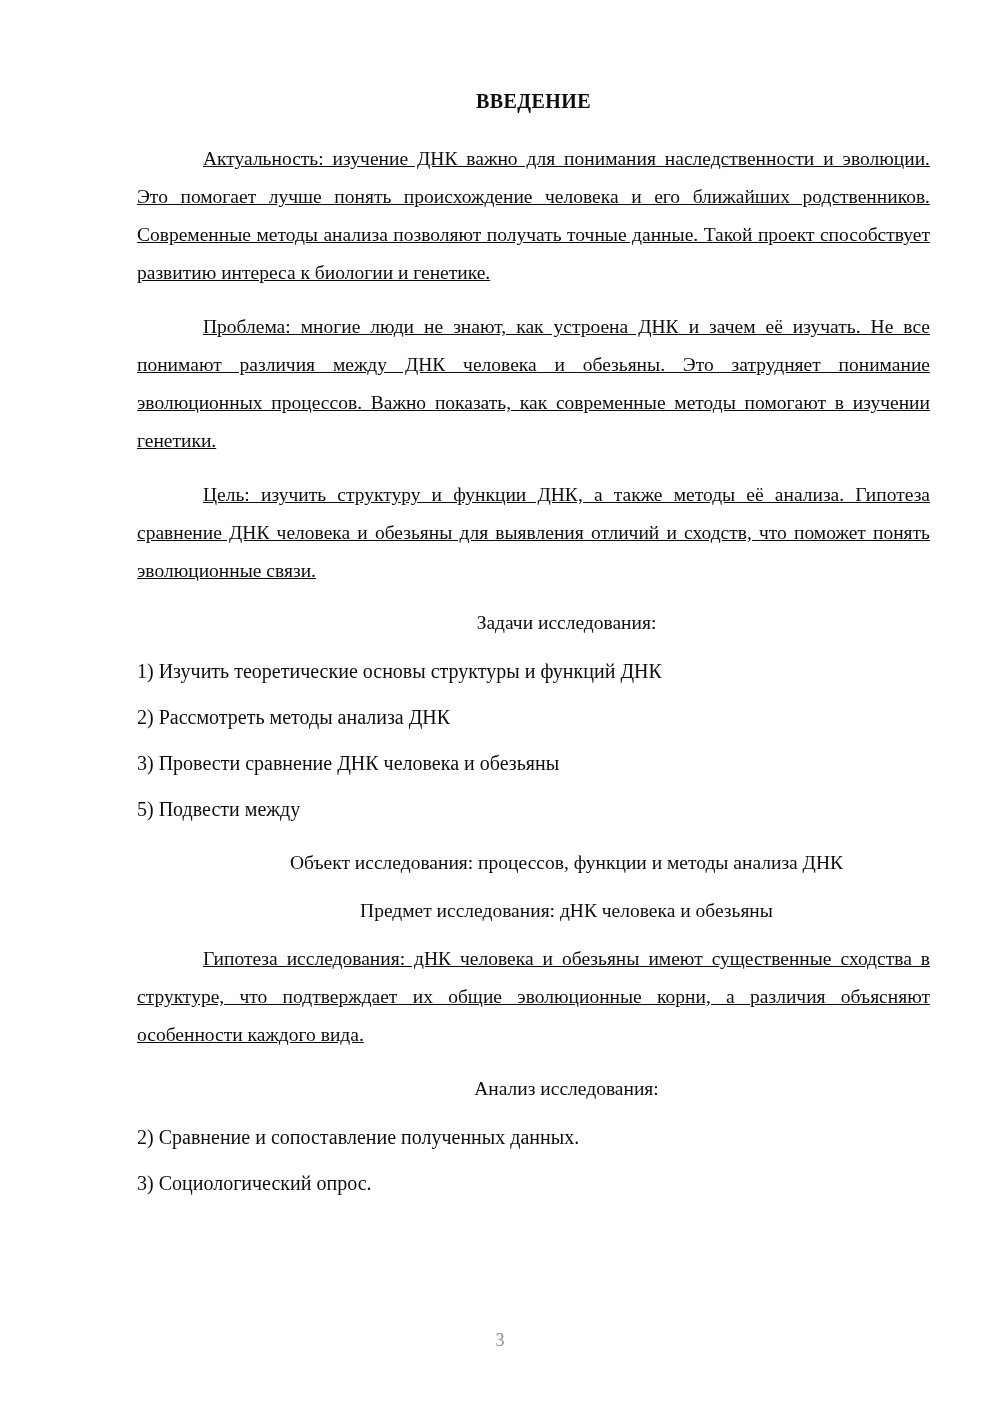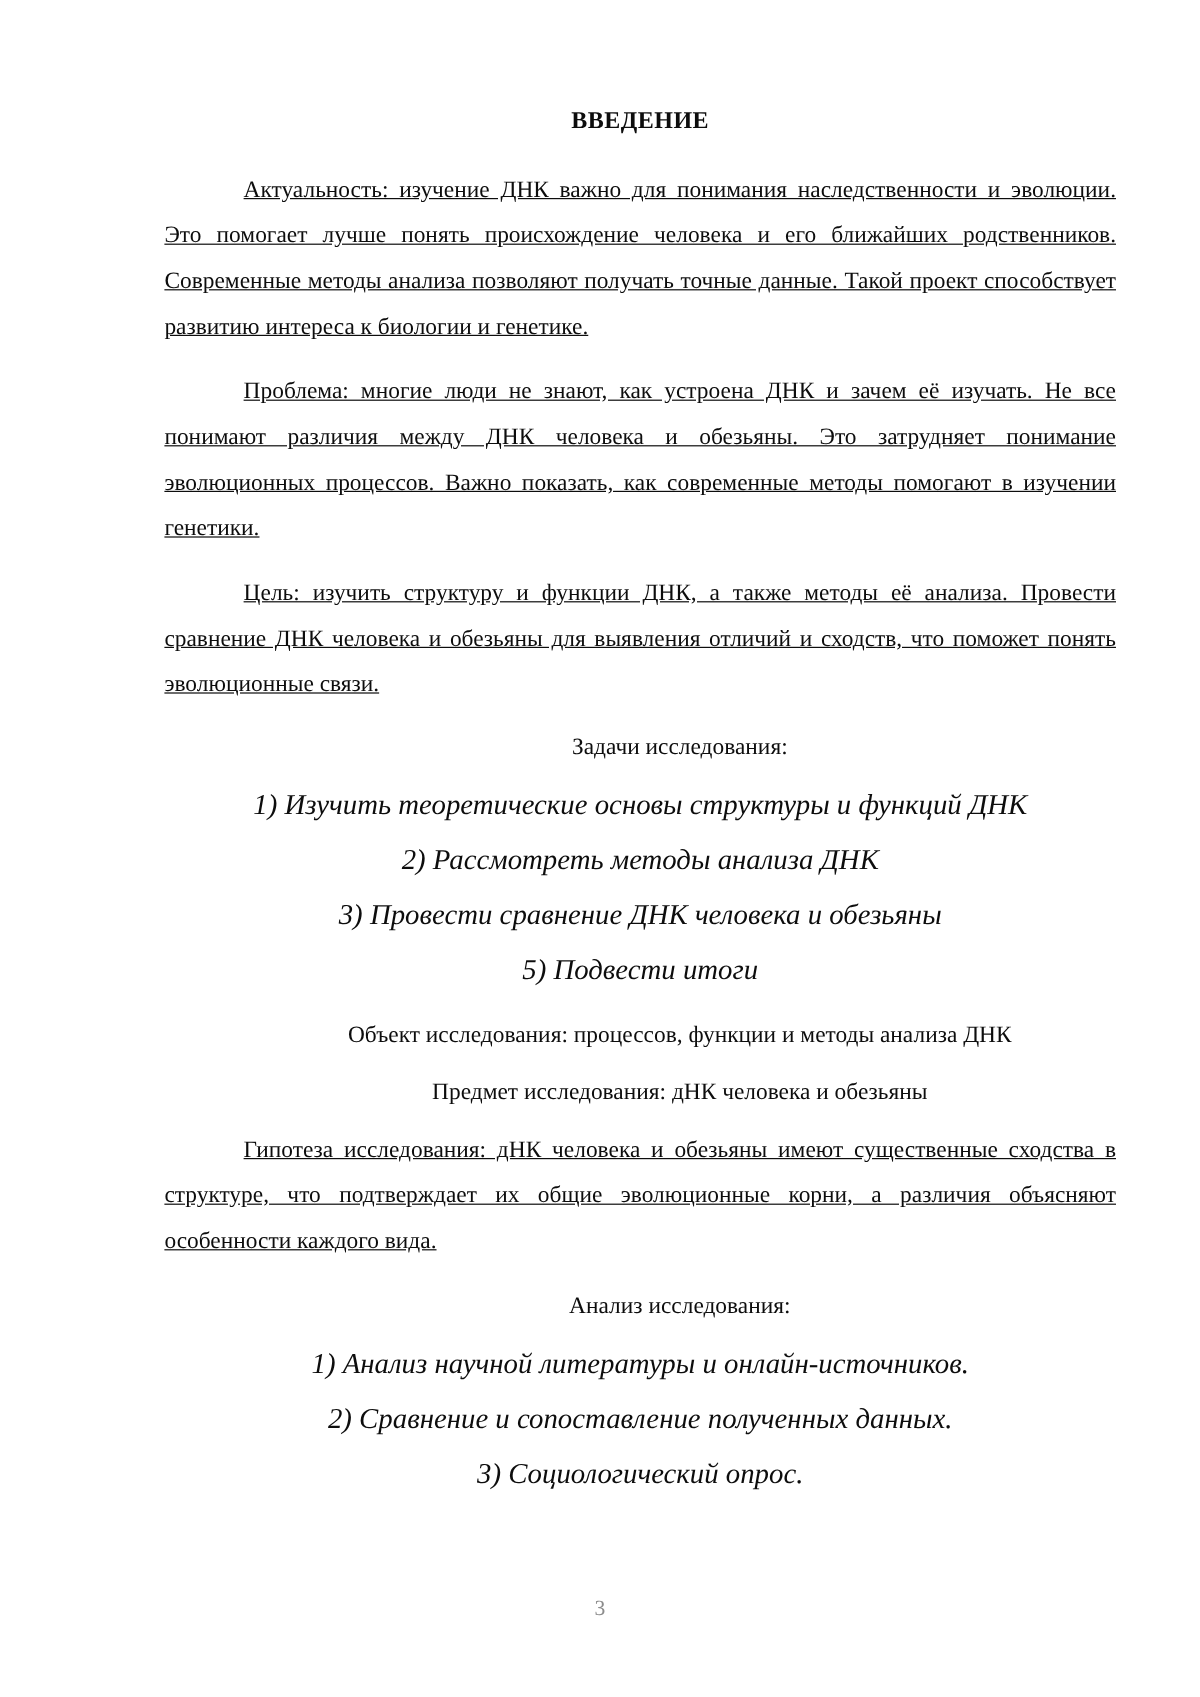--- a/index.html
+++ b/index.html
@@ -63,27 +63,26 @@
   }
 
   
   ol.numlist {
     list-style: none;
     margin: 0 0 10px 0;
     padding: 0;
   }
 
   ol.numlist li {
-    font-size: 24px;
+    font-size: 20px;
     line-height: 38px;
     margin: 0 0 8px 0;
     padding-left: 38px;
     text-indent: -38px;
-    text-align: center;
-    font-style: italic;
+    text-align: left;
   }
 
   ol.numlist li:last-child {
     margin-bottom: 0;
   }
 
   .list-marker {
     display: inline;
   }
 
@@ -106,43 +105,42 @@
 <div class="page">
 
   <div class="content">
 
     <h1 class="doc-title">ВВЕДЕНИЕ</h1>
 
     <p class="para">Актуальность: изучение ДНК важно для понимания наследственности и эволюции. Это помогает лучше понять происхождение человека и его ближайших родственников. Современные методы анализа позволяют получать точные данные. Такой проект способствует развитию интереса к биологии и генетике.</p>
 
     <p class="para">Проблема: многие люди не знают, как устроена ДНК и зачем её изучать. Не все понимают различия между ДНК человека и обезьяны. Это затрудняет понимание эволюционных процессов. Важно показать, как современные методы помогают в изучении генетики.</p>
 
-    <p class="para last-tight">Цель: изучить структуру и функции ДНК, а также методы её анализа. Провести сравнение ДНК человека и обезьяны для выявления отличий и сходств, что поможет понять эволюционные связи.</p>
+    <p class="para last-tight">Цель: изучить структуру и функции ДНК, а также методы её анализа. Гипотеза сравнение ДНК человека и обезьяны для выявления отличий и сходств, что поможет понять эволюционные связи.</p>
 
     <p class="lead">Задачи исследования:</p>
 
     <ol class="numlist">
       <li><span class="list-marker">1)</span> <span>Изучить теоретические основы структуры и функций ДНК</span></li>
       <li><span class="list-marker">2)</span> <span>Рассмотреть методы анализа ДНК</span></li>
       <li><span class="list-marker">3)</span> <span>Провести сравнение ДНК человека и обезьяны</span></li>
-      <li><span class="list-marker">5)</span> <span>Подвести итоги</span></li>
+      <li><span class="list-marker">5)</span> <span>Подвести между</span></li>
     </ol>
 
     <div class="spacer-sm"></div>
 
     <p class="lead">Объект исследования: процессов, функции и методы анализа ДНК</p>
 
     <p class="lead">Предмет исследования: дНК человека и обезьяны</p>
 
     <p class="para">Гипотеза исследования: дНК человека и обезьяны имеют существенные сходства в структуре, что подтверждает их общие эволюционные корни, а различия объясняют особенности каждого вида.</p>
 
     <p class="lead">Анализ исследования:</p>
 
     <ol class="numlist">
-      <li><span class="list-marker">1)</span> <span>Анализ научной литературы и онлайн-источников.</span></li>
       <li><span class="list-marker">2)</span> <span>Сравнение и сопоставление полученных данных.</span></li>
       <li><span class="list-marker">3)</span> <span>Социологический опрос.</span></li>
     </ol>
 
   </div>
 
   <div class="page-number">3</div>
 
 </div>
 

